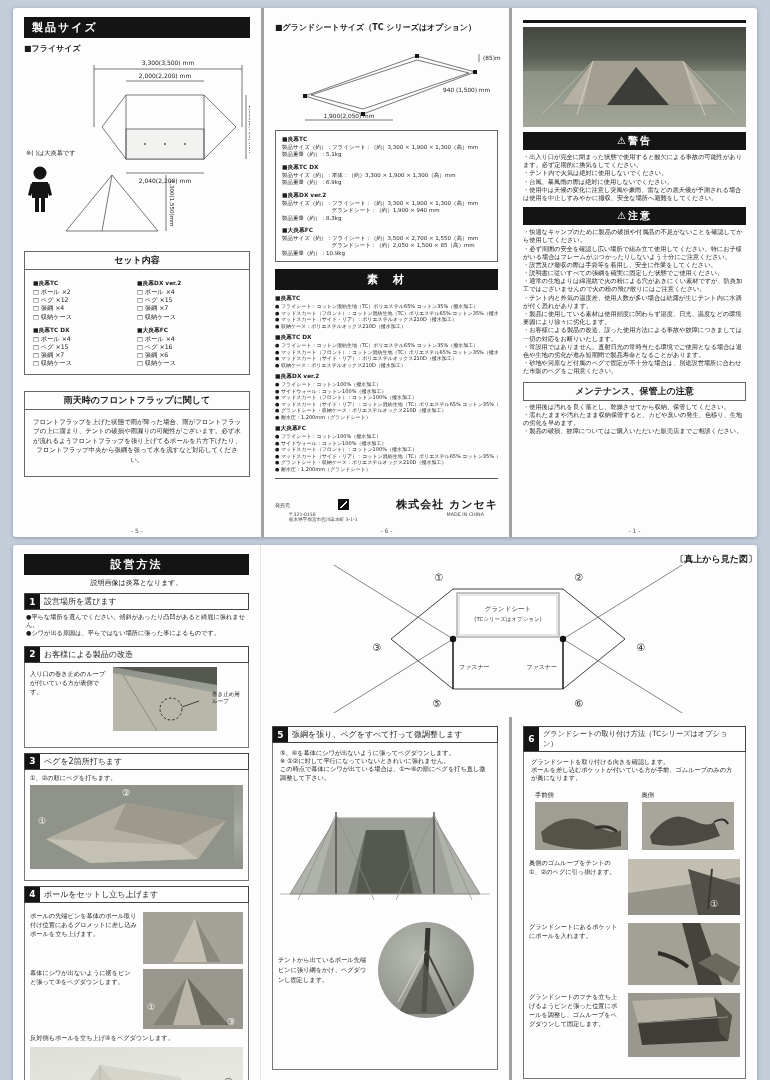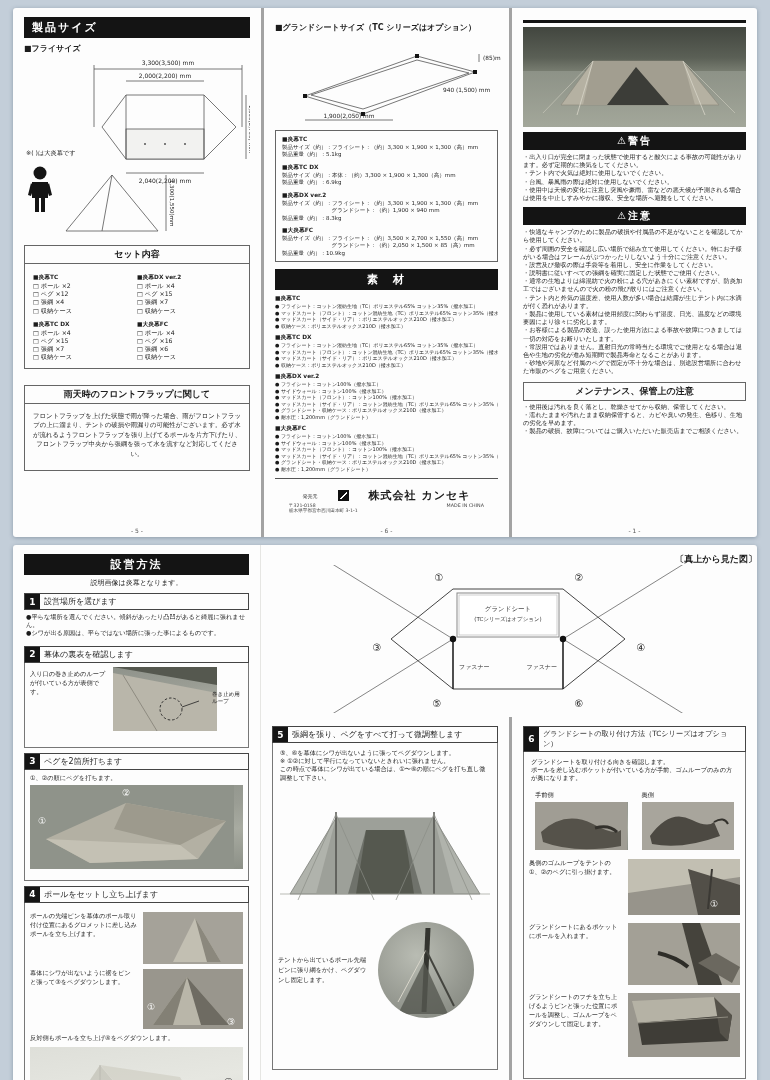--- a/index.html
+++ b/index.html
@@ -30,21 +30,21 @@
   .stepnum{width:15px;background:#141414;color:#fff;font-weight:bold;font-size:9px;text-align:center;display:flex;align-items:center;justify-content:center;}
   .steptitle{font-weight:normal;font-size:8px;padding:2px 4px;}
   .stepbody{border:1px solid #777;border-top:none;padding:4px 5px;position:relative;}
   .photo{background:linear-gradient(175deg,#8f938b 0%,#9a9d94 35%,#a8aba1 60%,#8c9087 100%);position:relative;overflow:hidden;}
   .photo-light{background:linear-gradient(170deg,#dedfd9 0%,#e6e7e1 50%,#d7d8d2 100%);position:relative;}
   .mk{position:absolute;color:#fff;font-size:9px;line-height:1;}
   .mkd{position:absolute;color:#333;font-size:11px;line-height:1;}
   .row{display:flex;gap:6px;margin-top:5px;align-items:flex-start;}
   .rowtext{flex:1;font-size:6.2px;line-height:1.45;}
   .hrule{border-top:1px solid #555;margin:6px 0 4px;}
-  .dist{display:flex;align-items:center;justify-content:center;gap:20px;margin-top:9px;}
+  .dist{display:flex;align-items:center;justify-content:space-between;gap:20px;margin-top:18px;}
   .distmark{width:11px;height:11px;background:#111;position:relative;flex:none;}
   .distmark:after{content:"";position:absolute;left:2px;top:2px;width:7px;height:7px;background:linear-gradient(135deg,#111 45%,#fff 45%,#fff 60%,#111 60%);}
   .covhead{border:1px solid #444;display:flex;align-items:center;gap:6px;padding:4px 5px;}
   .covrule{height:3px;background:#141414;margin:3px 0 4px;}
   svg text{font-family:"DejaVu Sans",sans-serif;}
 </style>
 </head>
 <body>
 
 <div class="sheet" id="sheet-top">
@@ -82,21 +82,21 @@
           <path d="M25,128 l3,12 -3,1 -3,-9 z"></path>
       </g>
 
       <g stroke="#555" stroke-width="0.8" fill="none">
         <polygon points="42,176 88,120 134,176"></polygon>
         <line x1="88" y1="120" x2="78" y2="176"></line>
         <line x1="142" y1="120" x2="142" y2="176"></line>
       </g>
       <text x="146" y="148" font-size="5.5" fill="#222" transform="rotate(90 146 148)" text-anchor="middle">1,300(1,550)mm</text>
     </svg>
-    <div class="box" style="margin-top:4px;">
+    <div class="box" style="margin-top:10px;">
       <div class="btitle">セット内容</div>
       <div style="display:flex;flex-wrap:wrap;padding:4px 8px 6px;">
         <div style="width:50%;" class="grp">
           <div class="grpt">■炎幕TC</div>
           <div>
               <div class="t6">□ ポール ×2</div>
               <div class="t6">□ ペグ ×12</div>
               <div class="t6">□ 張綱 ×4</div>
               <div class="t6">□ 収納ケース</div>
             </div>
@@ -300,21 +300,21 @@
       <div class="stepnum">1</div>
       <div class="steptitle">設営場所を選びます</div>
     </div>
     <div style="padding:3px 2px;">
         <div class="t6">●平らな場所を選んでください。傾斜があったり凸凹があると綺麗に張れません。</div>
         <div class="t6">●シワが出る原因は、平らではない場所に張った事によるものです。</div>
       </div>
 
     <div class="steph">
       <div class="stepnum">2</div>
-      <div class="steptitle">幕体の裏表を確認します</div>
+      <div class="steptitle">お客様による製品の改造</div>
     </div>
     <div class="stepbody" style="height:76px;">
       <div style="position:absolute;left:5px;top:6px;width:78px;font-size:6.2px;line-height:1.5;">入り口の巻き止めのループが付いている方が表側です。</div>
       <div class="photo" style="position:absolute;left:88px;top:4px;width:104px;height:64px;">
         <svg width="104" height="64" viewBox="0 0 104 64">
           <polygon points="0,0 104,18 104,0" fill="#55584f"></polygon>
           <polygon points="0,6 104,26 104,64 0,64" fill="#b9b6aa"></polygon>
           <line x1="10" y1="8" x2="44" y2="64" stroke="#8e8b80" stroke-width="1"></line>
           <circle cx="58" cy="42" r="11" fill="none" stroke="#222" stroke-width="0.9" stroke-dasharray="2.5 2"></circle>
           <line x1="69" y1="40" x2="86" y2="34" stroke="#222" stroke-width="0.8"></line>

